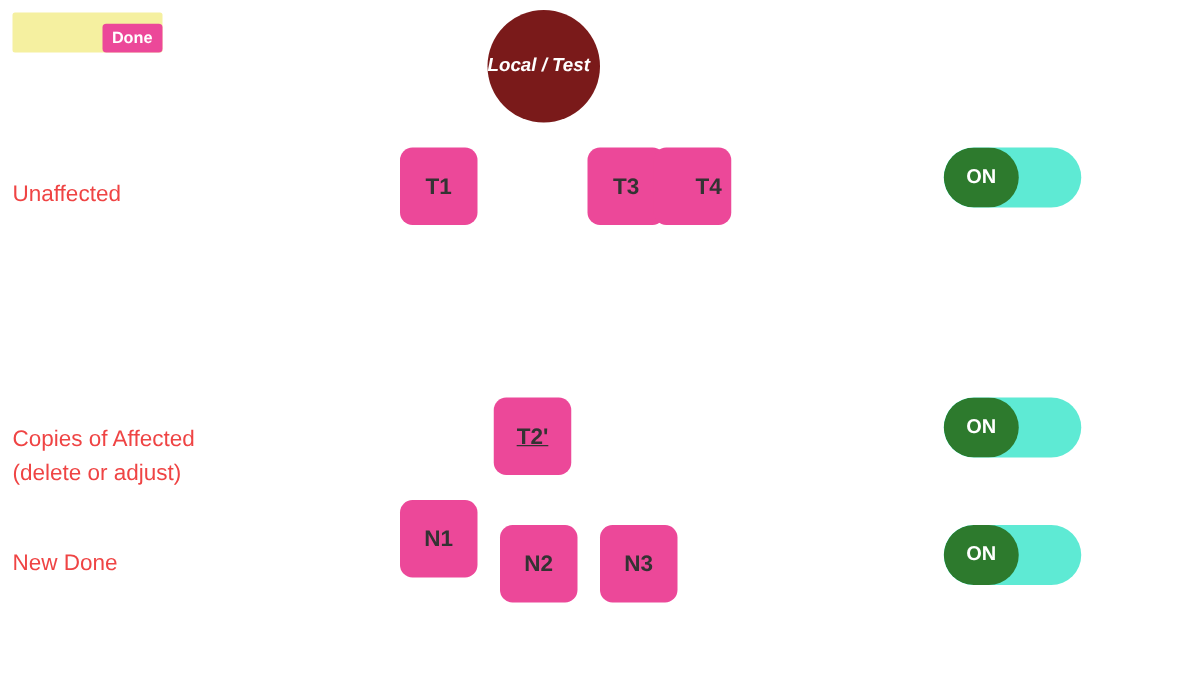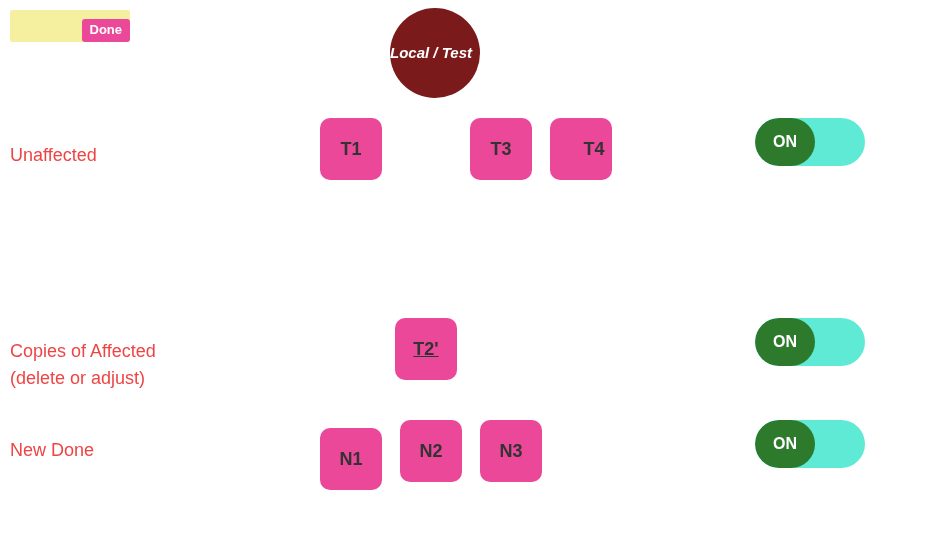--- a/index.html
+++ b/index.html
@@ -113,37 +113,37 @@
 </div>
 
 <div class="local-test-circle">
   <span>Local / Test</span>
 </div>
 
 <div class="row-label" style="top: 145px;">Unaffected</div>
 
 <div class="tag-box" style="left: 320px; top: 118px;">T1</div>
 <div class="tag-box" style="left: 470px; top: 118px;">T3</div>
-<div class="tag-box" style="left: 550px; top: 118px; padding-left: 26px;">T4</div>
+<div class="tag-box" style="left: 523px; top: 118px; padding-left: 26px;">T4</div>
 
 <div class="toggle" style="left: 755px; top: 118px;">
   <div class="toggle-on">ON</div>
 </div>
 
 <div class="row-label" style="top: 338px; line-height: 1.5;">
   Copies of Affected<br>(delete or adjust)
 </div>
 
 <div class="tag-box" style="left: 395px; top: 318px; text-decoration: underline;">T2'</div>
 
 <div class="toggle" style="left: 755px; top: 318px;">
   <div class="toggle-on">ON</div>
 </div>
 
 <div class="row-label" style="top: 440px;">New Done</div>
 
-<div class="tag-box" style="left: 320px; top: 428px;">N1</div>
+<div class="tag-box" style="left: 320px; top: 400px;">N1</div>
 <div class="tag-box" style="left: 400px; top: 420px;">N2</div>
 <div class="tag-box" style="left: 480px; top: 420px;">N3</div>
 
 <div class="toggle" style="left: 755px; top: 420px;">
   <div class="toggle-on">ON</div>
 </div>
 
 </body></html>

